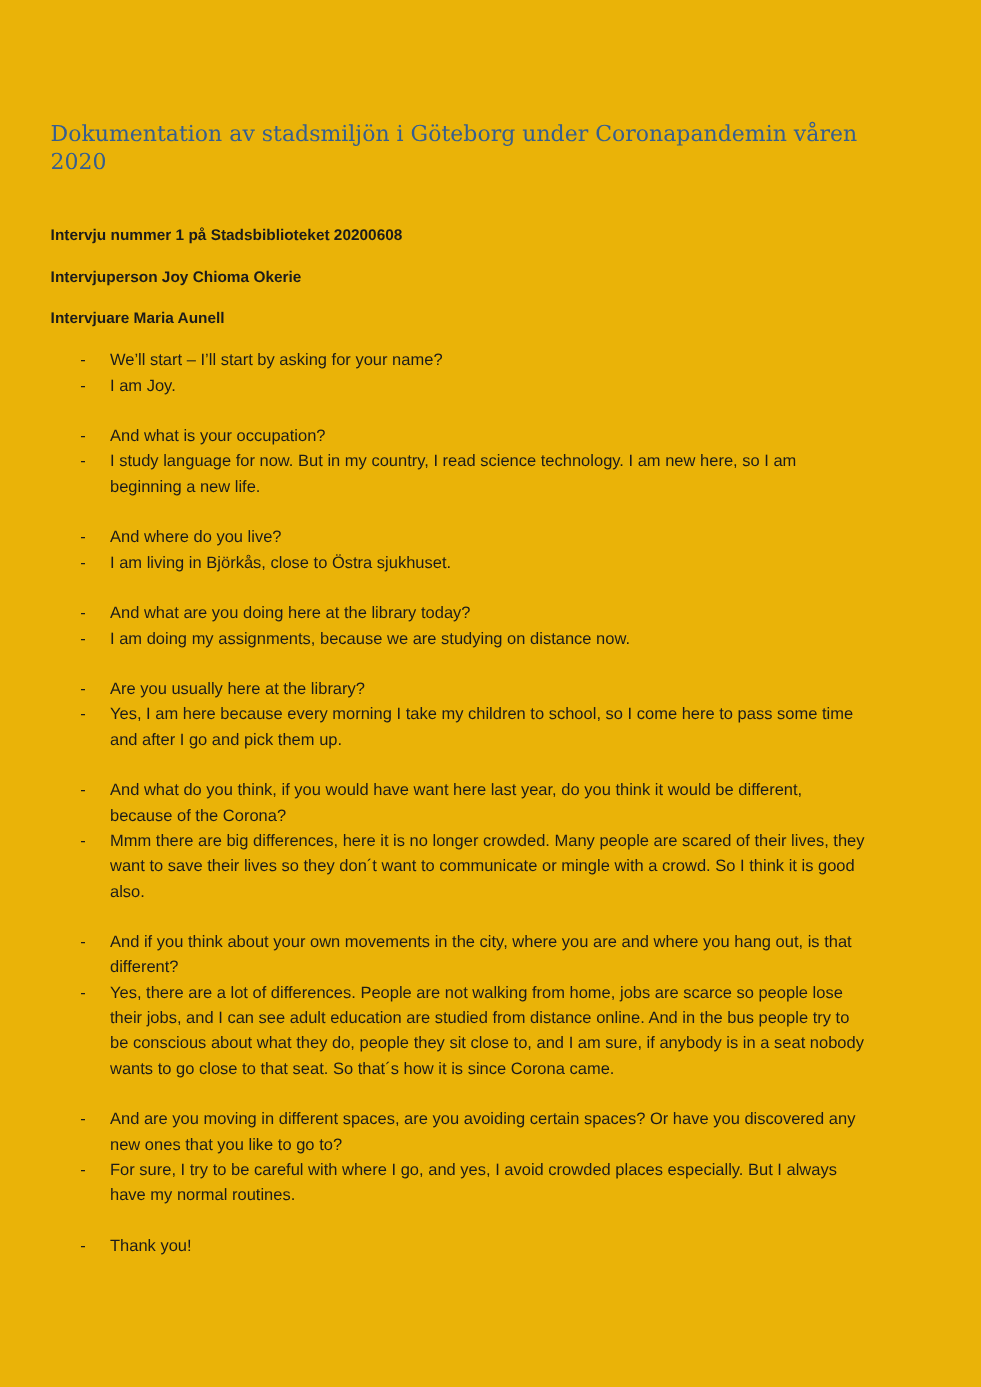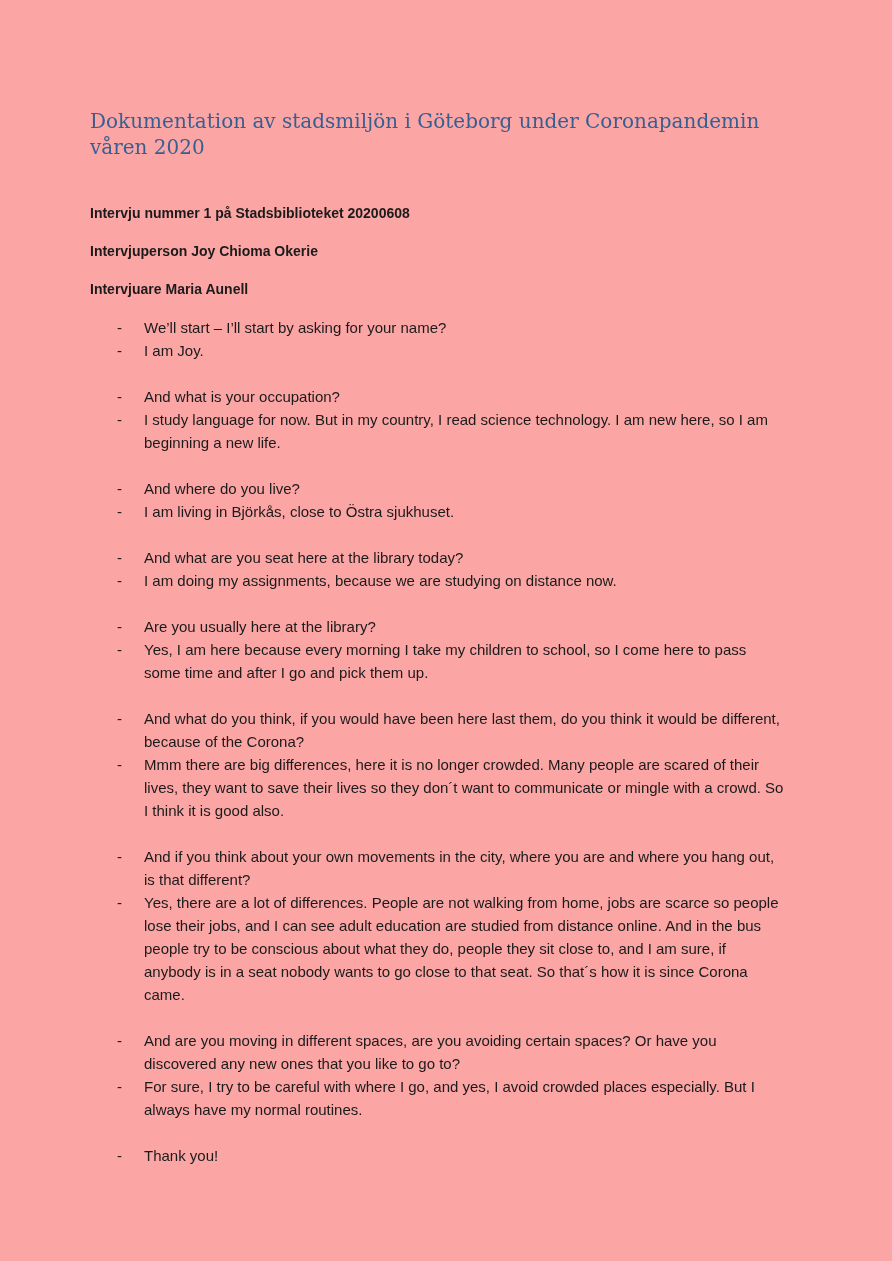--- a/index.html
+++ b/index.html
@@ -5,23 +5,23 @@
   html, body {
     margin: 0;
     padding: 0;
     background: #ffffff;
   }
   .page {
     position: relative;
     width: 892px;
     height: 1261px;
     margin: 0 auto;
-    background: #fca5a5;
+    background: #eab308;
     box-sizing: border-box;
-    padding: 108px 106px 0 90px;
+    padding: 108px 106px 0 46px;
     font-family: "Liberation Sans", "DejaVu Sans", sans-serif;
     color: #1b1b1b;
     overflow: hidden;
   }
   .doc-title {
     font-family: "DejaVu Serif", "Liberation Serif", serif;
     font-weight: normal;
     font-size: 20px;
     line-height: 26px;
     color: #365F91;
@@ -70,29 +70,29 @@
       </div>
       <div class="qa-group">
         <div class="list-item"><span class="marker">-</span><span>And what is your occupation?</span></div>
         <div class="list-item"><span class="marker">-</span><span>I study language for now. But in my country, I read science technology. I am new here, so I am beginning a new life.</span></div>
       </div>
       <div class="qa-group">
         <div class="list-item"><span class="marker">-</span><span>And where do you live?</span></div>
         <div class="list-item"><span class="marker">-</span><span>I am living in Björkås, close to Östra sjukhuset.</span></div>
       </div>
       <div class="qa-group">
-        <div class="list-item"><span class="marker">-</span><span>And what are you seat here at the library today?</span></div>
+        <div class="list-item"><span class="marker">-</span><span>And what are you doing here at the library today?</span></div>
         <div class="list-item"><span class="marker">-</span><span>I am doing my assignments, because we are studying on distance now.</span></div>
       </div>
       <div class="qa-group">
         <div class="list-item"><span class="marker">-</span><span>Are you usually here at the library?</span></div>
         <div class="list-item"><span class="marker">-</span><span>Yes, I am here because every morning I take my children to school, so I come here to pass some time and after I go and pick them up.</span></div>
       </div>
       <div class="qa-group">
-        <div class="list-item"><span class="marker">-</span><span>And what do you think, if you would have been here last them, do you think it would be different, because of the Corona?</span></div>
+        <div class="list-item"><span class="marker">-</span><span>And what do you think, if you would have want here last year, do you think it would be different, because of the Corona?</span></div>
         <div class="list-item"><span class="marker">-</span><span>Mmm there are big differences, here it is no longer crowded. Many people are scared of their lives, they want to save their lives so they don´t want to communicate or mingle with a crowd. So I think it is good also.</span></div>
       </div>
       <div class="qa-group">
         <div class="list-item"><span class="marker">-</span><span>And if you think about your own movements in the city, where you are and where you hang out, is that different?</span></div>
         <div class="list-item"><span class="marker">-</span><span>Yes, there are a lot of differences. People are not walking from home, jobs are scarce so people lose their jobs, and I can see adult education are studied from distance online. And in the bus people try to be conscious about what they do, people they sit close to, and I am sure, if anybody is in a seat nobody wants to go close to that seat. So that´s how it is since Corona came.</span></div>
       </div>
       <div class="qa-group">
         <div class="list-item"><span class="marker">-</span><span>And are you moving in different spaces, are you avoiding certain spaces? Or have you discovered any new ones that you like to go to?</span></div>
         <div class="list-item"><span class="marker">-</span><span>For sure, I try to be careful with where I go, and yes, I avoid crowded places especially. But I always have my normal routines.</span></div>
       </div>

